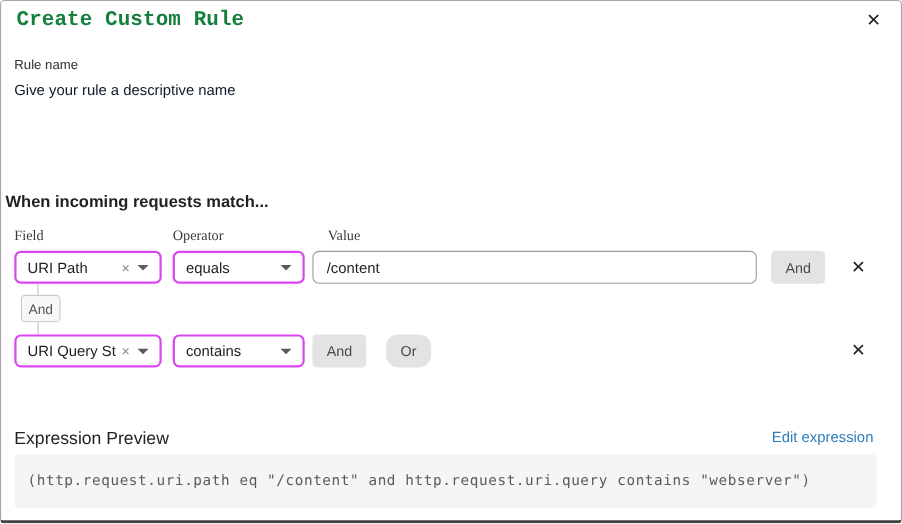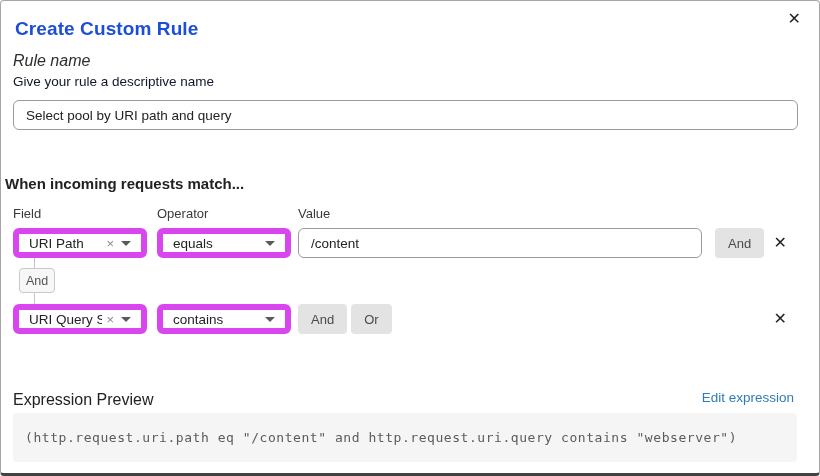--- a/index.html
+++ b/index.html
@@ -11,68 +11,69 @@
     width: 820px;
     height: 476px;
     background: #ffffff;
     border: 1px solid #a6a6a6;
     border-bottom: 3px solid #424242;
     border-radius: 4px;
     overflow: hidden;
   }
 
   .title {
-    position: absolute; left: 14px; top: 17px;
-    font-size: 19px; font-weight: 700; color: #1d4ed8;
+    position: absolute; left: 14px; top: 6px;
+    font-size: 19px; font-weight: 700; color: #15803d;
     letter-spacing: 0.1px;
+    font-family: Liberation Mono, monospace;
   }
 
   .close-btn {
     position: absolute; right: 14px; top: 6px;
     font-size: 16px; font-weight: 700; color: #1f1f1f;
     background: none; border: none; cursor: pointer;
     line-height: 1; padding: 4px;
     font-family: "DejaVu Sans", sans-serif;
   }
 
-  .rule-label { position: absolute; left: 12px; top: 51px; font-size: 16px; color: #2e2e2e; font-style: italic; }
+  .rule-label { position: absolute; left: 12px; top: 51px; font-size: 12px; color: #2e2e2e; }
   .rule-helper { position: absolute; left: 12px; top: 73px; font-size: 13.5px; color: #0f172a; }
 
   .rule-input {
     position: absolute; left: 12px; top: 99px;
     width: 785px; height: 30px;
     border: 1px solid #9a9a9a; border-radius: 6px;
     padding: 0 12px; font-size: 13.5px; color: #222222;
     font-family: "Liberation Sans", sans-serif;
     outline: none; background: #fff;
   }
 
   .match-heading {
     position: absolute; left: 4px; top: 174px;
     font-size: 15px; font-weight: 700; color: #222222;
   }
 
-  .col-labels { position: absolute; left: 12px; top: 205px; display: flex; font-size: 13px; color: #3a3a3a; }
+  .col-labels { position: absolute; left: 12px; top: 205px; display: flex; font-size: 13px; color: #3a3a3a; font-family: Liberation Serif, serif; }
   .col-labels .c1 { width: 144px; }
   .col-labels .c2 { width: 141px; }
 
   .crow { position: absolute; left: 12px; display: flex; align-items: center; width: 778px; }
   .row-1 { top: 227px; }
   .row-2 { top: 303px; }
 
   .sel {
     height: 30px; background: #ffffff;
-    border: 6px solid #d946ef; border-radius: 6px;
+    border: 2px solid #d946ef; border-radius: 6px;
     display: flex; align-items: center;
     padding: 0 10px; font-size: 13.5px; color: #222222;
     cursor: pointer;
   }
   .sel-field { width: 134px; margin-right: 10px; }
   .sel-field .sel-text { flex: 1; overflow: hidden; white-space: nowrap; }
-  .sel-op { width: 134px; margin-right: 7px; justify-content: space-between; }
+  .sel-op { width: 120px; margin-right: 7px; justify-content: space-between; }
 
   .clear-x {
     font-size: 13px; color: #8a8a8a; margin: 0 7px 0 4px;
     cursor: pointer; line-height: 1;
   }
   .caret {
     width: 0; height: 0;
     border-left: 5px solid transparent;
     border-right: 5px solid transparent;
     border-top: 5px solid #5a5a5a;
@@ -87,21 +88,21 @@
   }
   .row-1 .vinput { width: 404px; margin-right: 13px; }
   .row-2 .vinput { width: 354px; margin-right: 12px; }
 
   .combi-btn {
     height: 30px; min-width: 40px; padding: 0 13px;
     background: #e3e3e3; border: none; border-radius: 4px;
     font-size: 13px; color: #4a4a4a; cursor: pointer;
     font-family: "Liberation Sans", sans-serif;
   }
-  .combi-btn + .combi-btn { margin-left: 4px; }
+  .combi-btn + .combi-btn { margin-left: 18px; border-radius: 11px; }
 
   .del-btn {
     margin-left: auto; background: none; border: none; cursor: pointer;
     font-size: 16px; font-weight: 700; color: #1f1f1f; line-height: 1;
     padding: 2px 4px;
     font-family: "DejaVu Sans", sans-serif;
   }
 
   .connector-line {
     position: absolute; left: 33px; top: 257px;
@@ -135,21 +136,20 @@
 </head>
 <body>
 
 <div class="dialog">
 
   <h1 class="title">Create Custom Rule</h1>
   <button class="close-btn">✕</button>
 
   <div class="rule-label">Rule name</div>
   <div class="rule-helper">Give your rule a descriptive name</div>
-  <input class="rule-input" type="text" value="Select pool by URI path and query" style="">
 
   <div class="match-heading">When incoming requests match...</div>
 
   <div class="col-labels">
     <span class="c1">Field</span>
     <span class="c2">Operator</span>
     <span class="c3">Value</span>
   </div>
 
   <div class="crow row-1">

